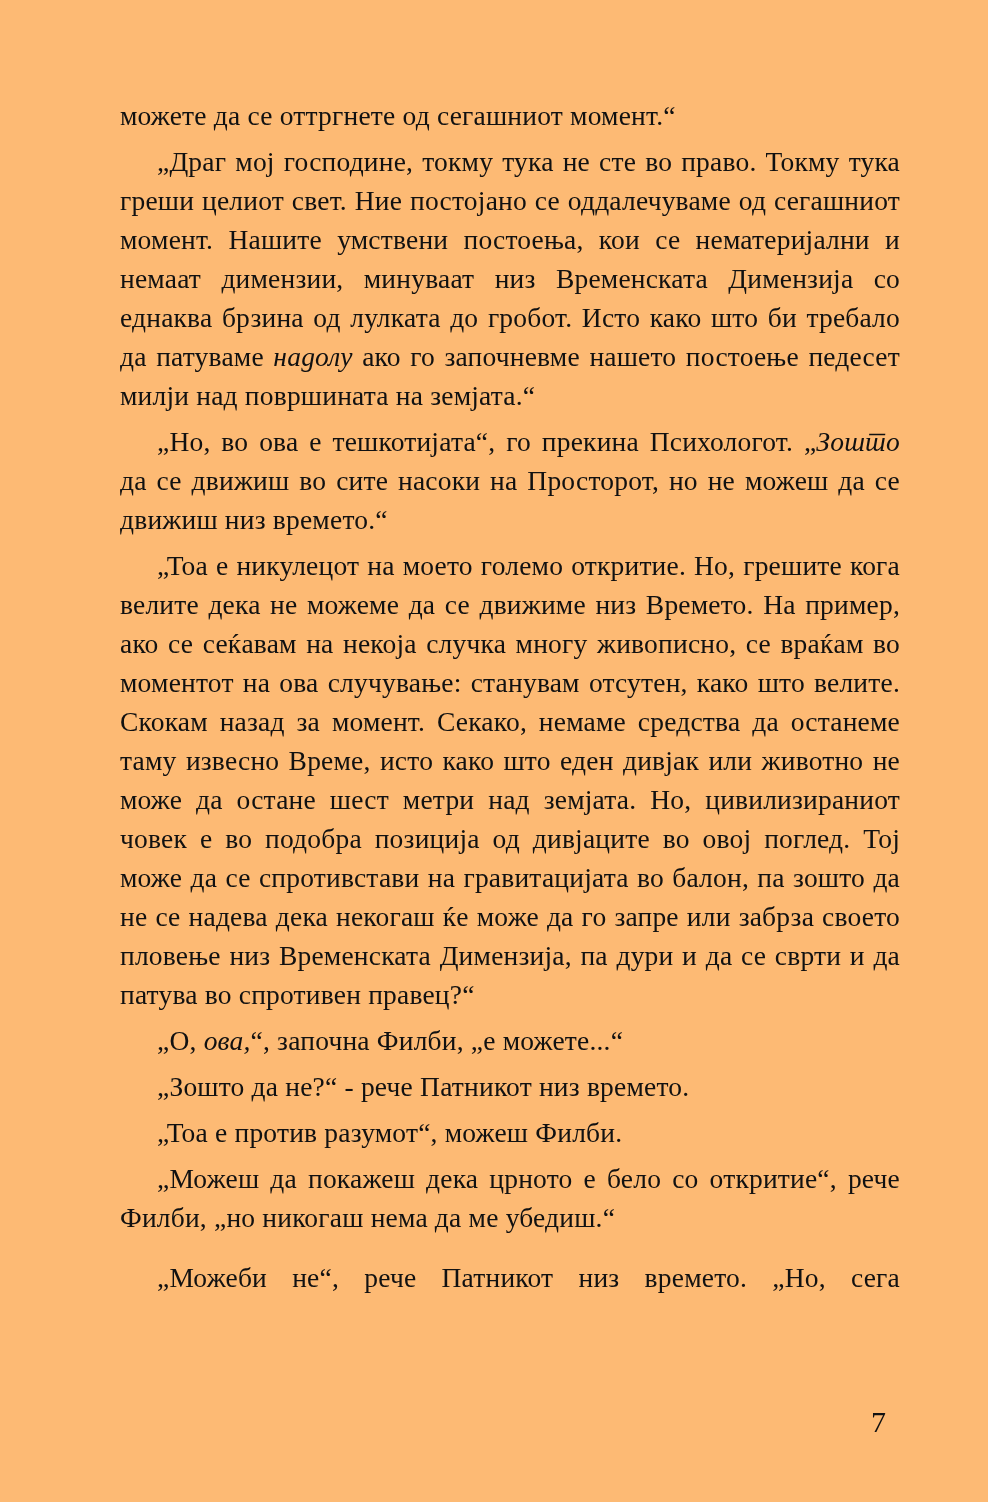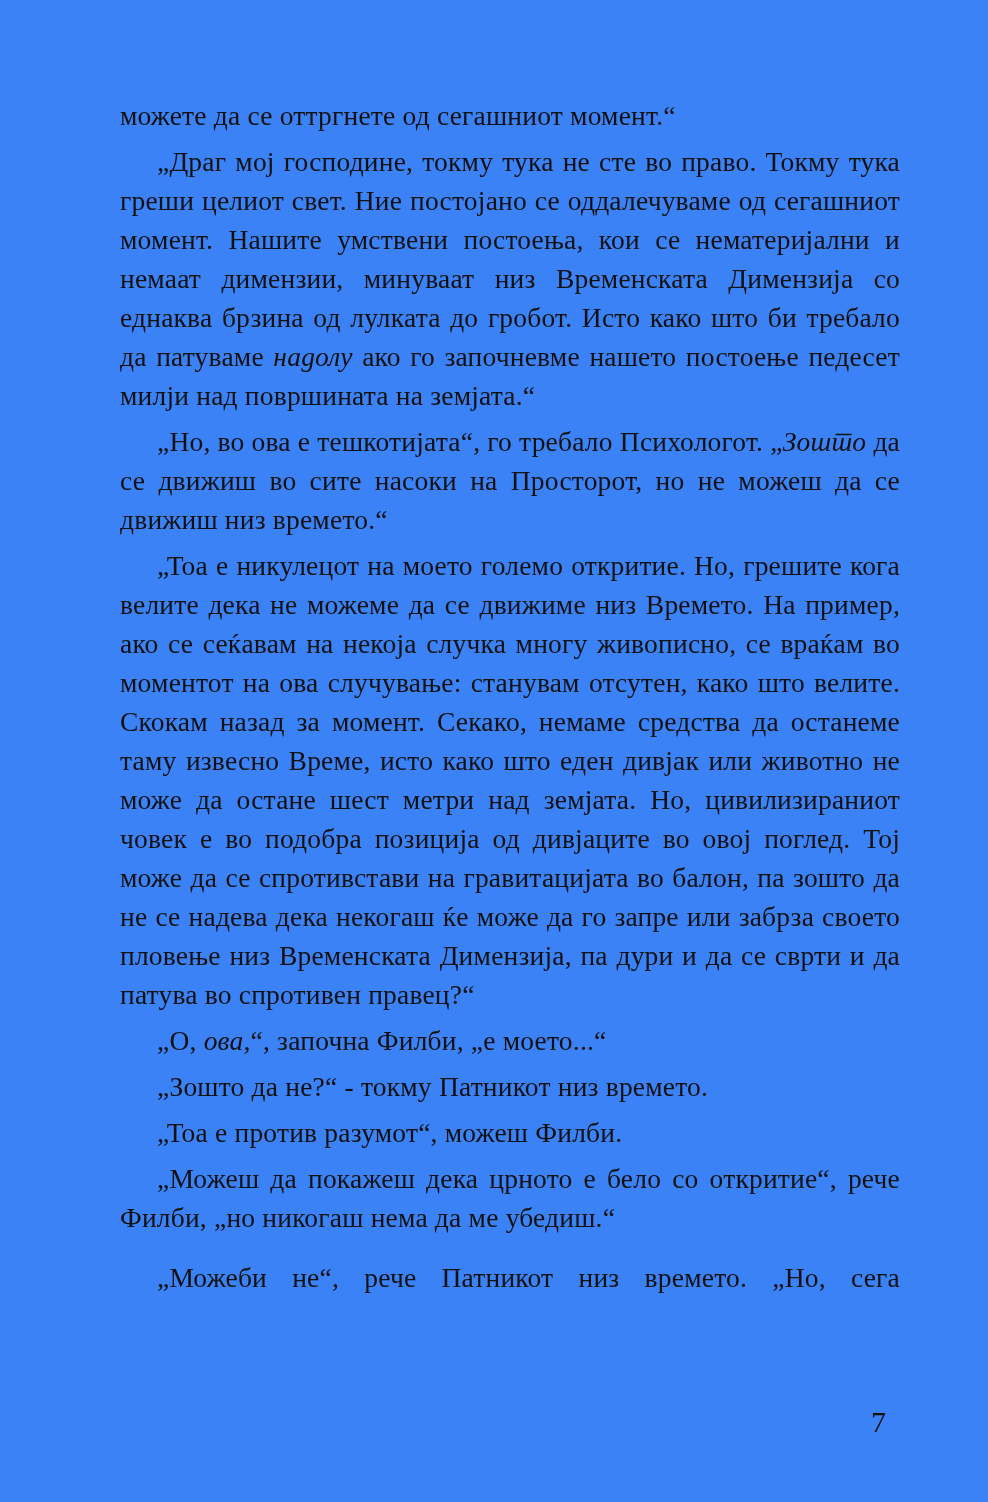--- a/index.html
+++ b/index.html
@@ -11,21 +11,21 @@
     width: 988px;
     height: 1502px;
     position: relative;
     overflow: hidden;
     font-family: "Liberation Serif", "DejaVu Serif", serif;
     color: #111111;
   }
   .page {
     position: absolute;
     inset: 0;
-    background: #3b82f6;
+    background: #fdba74;
   }
   .text-block {
     position: absolute;
     left: 120px;
     top: 96px;
     width: 780px;
     font-size: 27.5px;
     line-height: 39px;
     text-align: justify;
     letter-spacing: 0.2px;
@@ -54,22 +54,22 @@
     line-height: 40px;
   }
 </style>
 </head>
 <body>
 
 <div class="page">
   <main class="text-block" id="text-block">
       <p class="no-indent"><span>можете да се оттргнете од сегашниот момент.“</span></p>
       <p><span>„Драг мој господине, токму тука не сте во право. Токму тука греши целиот свет. Ние постојано се оддалечуваме од сегашниот момент. Нашите умствени постоења, кои се нематеријални и немаат димензии, минуваат низ Временската Димензија со еднаква брзина од лулката до гробот. Исто како што би требало да патуваме </span><em>надолу</em><span> ако го започневме нашето постоење педесет милји над површината на земјата.“</span></p>
-      <p><span>„Но, во ова е тешкотијата“, го требало Психологот. „</span><em>Зошто</em><span> да се движиш во сите насоки на Просторот, но не можеш да се движиш низ времето.“</span></p>
+      <p><span>„Но, во ова е тешкотијата“, го прекина Психологот. „</span><em>Зошто</em><span> да се движиш во сите насоки на Просторот, но не можеш да се движиш низ времето.“</span></p>
       <p><span>„Тоа е никулецот на моето големо откритие. Но, грешите кога велите дека не можеме да се движиме низ Времето. На пример, ако се сеќавам на некоја случка многу живописно, се враќам во моментот на ова случување: станувам отсутен, како што велите. Скокам назад за момент. Секако, немаме средства да останеме таму извесно Време, исто како што еден дивјак или животно не може да остане шест метри над земјата. Но, цивилизираниот човек е во подобра позиција од дивјаците во овој поглед. Тој може да се спротивстави на гравитацијата во балон, па зошто да не се надева дека некогаш ќе може да го запре или забрза своето пловење низ Временската Димензија, па дури и да се сврти и да патува во спротивен правец?“</span></p>
-      <p><span>„О, </span><em>ова,</em><span>“, започна Филби, „е моето...“</span></p>
-      <p><span>„Зошто да не?“ - токму Патникот низ времето.</span></p>
+      <p><span>„О, </span><em>ова,</em><span>“, започна Филби, „е можете...“</span></p>
+      <p><span>„Зошто да не?“ - рече Патникот низ времето.</span></p>
       <p><span>„Тоа е против разумот“, можеш Филби.</span></p>
       <p><span>„Можеш да покажеш дека црното е бело со откритие“, рече Филби, „но никогаш нема да ме убедиш.“</span></p>
       <p class="justify-last"><span>„Можеби не“, рече Патникот низ времето. „Но, сега</span></p>
     </main>
   <div class="page-number">7</div>
 </div>
 
 </body></html>

